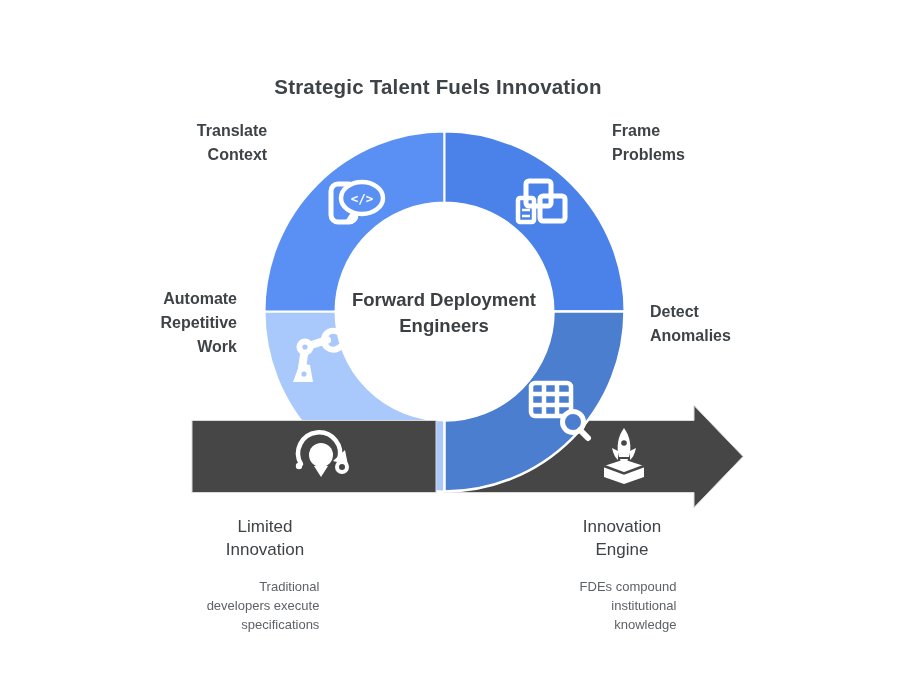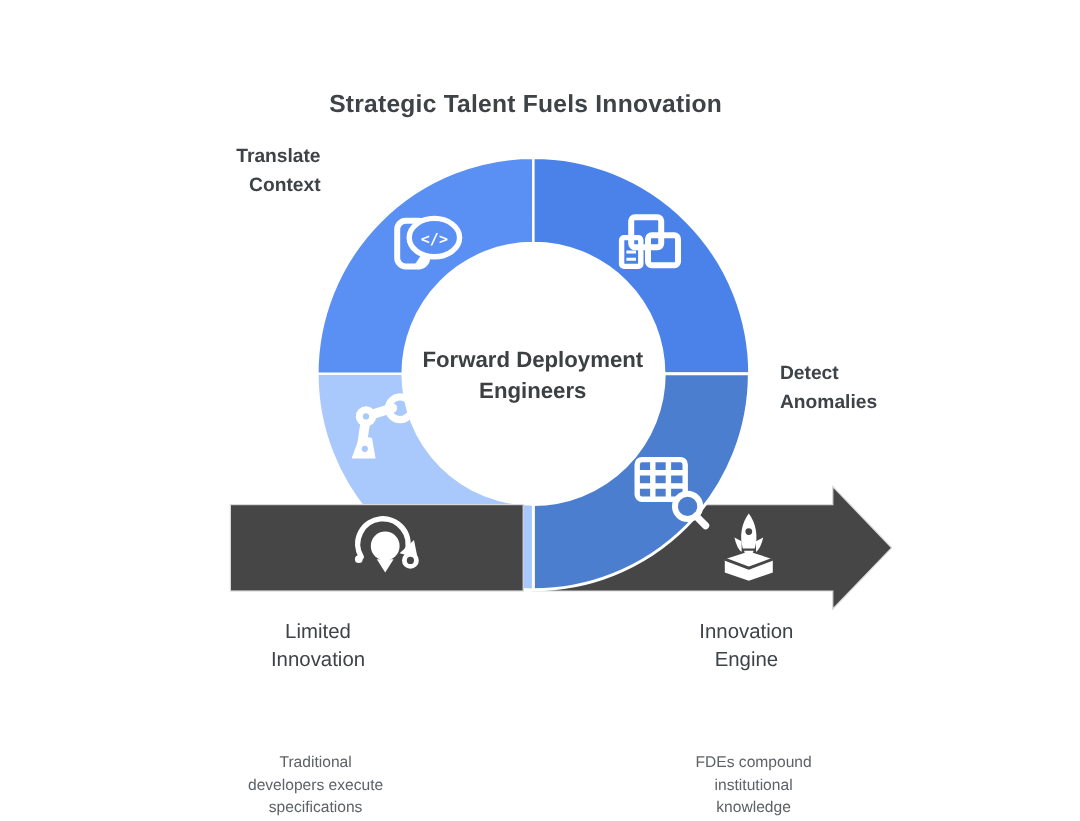--- a/index.html
+++ b/index.html
@@ -4,21 +4,21 @@
 <style>
   html,body{margin:0;padding:0;background:#fff;}
   .canvas{position:relative;width:900px;height:684px;background:#ffffff;overflow:hidden;
           font-family:"Liberation Sans",sans-serif;color:#3e4347;}
   .abs{position:absolute;white-space:pre-line;}
   .title{font-size:20.5px;font-weight:700;letter-spacing:.2px;transform:translateX(-50%);}
   .qlabel{font-size:16px;font-weight:700;line-height:24px;color:#3e4347;}
   .center-label{font-size:18.5px;font-weight:700;line-height:26px;text-align:center;
                 transform:translate(-50%,-50%);width:240px;color:#3c4043;}
   .bheading{font-size:17px;font-weight:400;line-height:23px;text-align:center;transform:translateX(-50%);}
-  .bsub{font-size:13px;line-height:19px;text-align:center;color:#5e6266;transform:translateX(-50%);margin-top:48px;}
+  .bsub{font-size:13px;line-height:19px;text-align:right;color:#5e6266;transform:translateX(-50%);}
   svg{position:absolute;left:0;top:0;}
 </style>
 </head>
 <body>
 
 <div class="canvas">
 
   <svg width="900" height="684" viewBox="0 0 900 684">
 
     <path d="M 444.5 491.5 A 180 180 0 0 1 264.5 311.5 L 335.5 311.5 A 109 109 0 0 0 444.5 420.5 Z" fill="#a9c8fb" stroke="#ffffff" stroke-width="2"></path>
@@ -81,21 +81,26 @@
       <path d="M 604 466 L 624 459.5 L 644 466 L 644 477 L 624 484 L 604 477 Z"></path>
       <path d="M 604 466 L 624 473.5 L 644 466" stroke="#464646" stroke-width="2.5" fill="none"></path>
     </g>
   </svg>
 
   <div class="abs title" style="left:438px;top:53px;margin-top:22px;">Strategic Talent Fuels Innovation</div>
 
   <div class="abs qlabel" style="left:232px;top:119px;transform:translateX(-50%);text-align:right;">Translate
 Context</div>
 
+  <div class="abs qlabel" style="left:612px;top:119px;">Frame
+Problems</div>
 
+  <div class="abs qlabel" style="right:663px;top:287px;text-align:right;">Automate
+Repetitive
+Work</div>
 
   <div class="abs qlabel" style="left:650px;top:300px;">Detect
 Anomalies</div>
 
   <div class="abs center-label" style="left:444px;top:313px;">Forward Deployment
 Engineers</div>
 
   <div class="abs bheading" style="left:265px;top:515px;">Limited
 Innovation</div>
   <div class="abs bsub" style="left:263px;top:577px;">Traditional

